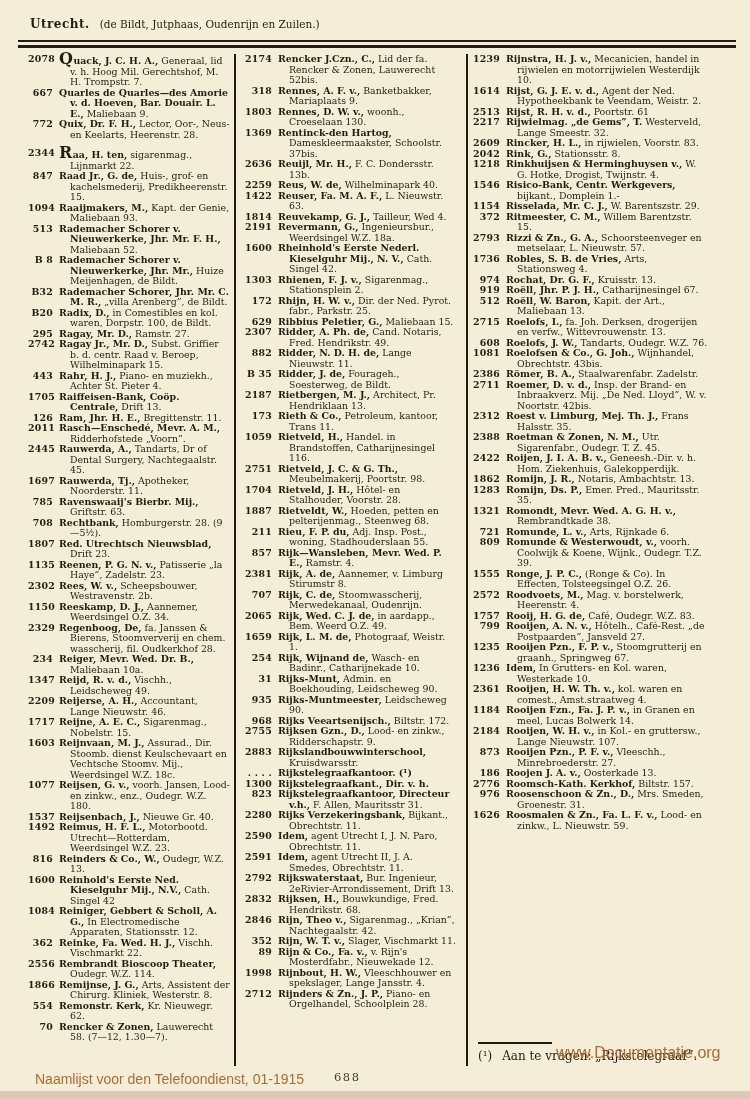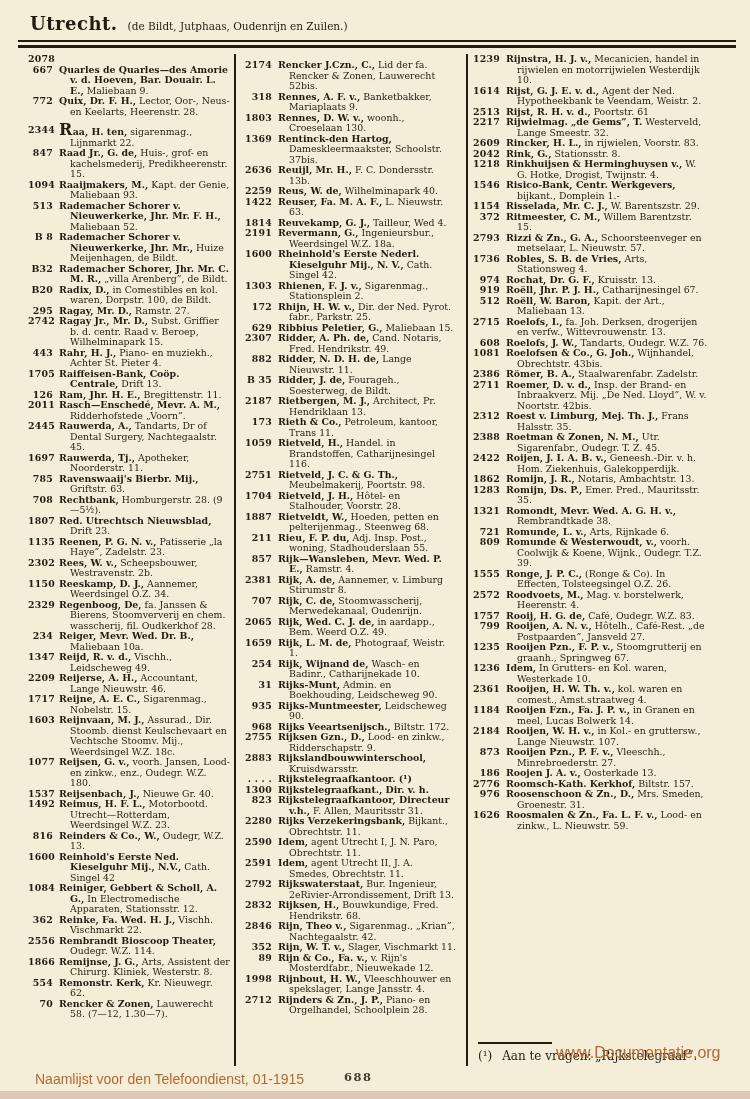--- a/index.html
+++ b/index.html
@@ -10,53 +10,53 @@
   }
   html,body{margin:0;padding:0;}
   body{
     width:750px;height:1099px;position:relative;overflow:hidden;
     background:var(--bg);
     color:var(--ink);
     font-family:"DejaVu Serif", serif;
   }
   .scan-page{position:absolute;inset:0;}
   .header{position:absolute;left:30px;top:13px;white-space:nowrap;}
-  .city{font-size:18px;font-weight:bold;letter-spacing:.5px;}
+  .city{font-size:12px;font-weight:bold;letter-spacing:.5px;}
   .sub{font-size:10.5px;font-weight:normal;margin-left:10px;}
   .double-rule{
     position:absolute;left:18px;right:14px;top:40px;height:3px;
     border-top:2px solid var(--ink);
     border-bottom:3px solid var(--ink);
   }
   .columns{position:absolute;top:54px;left:28px;width:700px;display:flex;align-items:flex-start;}
   .col{font-size:9.4px;line-height:10.5px;}
   .col-a{width:202px;}
-  .col-b{width:214px;margin-top:6px;}
+  .col-b{width:214px;}
   .col-c{width:238px;}
   .vdiv{width:2px;background:var(--ink);height:1012px;flex:none;}
   .vd1{margin-left:4px;margin-right:6px;}
   .vd2{margin-left:10px;margin-right:2px;}
   .entry{display:flex;}
   .entry.gap{margin-top:8px;}
   .num{flex:none;width:30px;text-align:right;font-weight:bold;margin-right:6px;letter-spacing:.2px;}
   .col-a .num{width:25px;}
   .body{flex:1;padding-left:11px;text-indent:-11px;}
   .nm{font-weight:bold;}
   .dropcap{font-size:16px;font-weight:bold;line-height:9px;letter-spacing:.5px;}
   .footnote{position:absolute;left:478px;top:1042px;width:250px;font-size:12px;line-height:11px;}
   .fn-rule{width:74px;border-top:2px solid var(--ink);margin-bottom:7px;}
   .fn-line{white-space:nowrap;}
   .fn-mark{margin-right:10px;}
   .footer-left{
     position:absolute;left:35px;top:1071px;
     font-family:"Liberation Sans", sans-serif;font-size:14px;color:var(--accent);
   }
   .page-num{
-    position:absolute;left:344px;top:1070px;
-    font-size:11.5px;color:var(--pagenum);letter-spacing:1.5px;font-weight:bold;
+    position:absolute;left:334px;top:1070px;
+    font-size:11.5px;color:var(--pagenum);letter-spacing:1.5px;
   }
   .footer-right{
     position:absolute;left:556px;top:1044px;
     font-family:"Liberation Sans", sans-serif;font-size:16px;color:var(--accent);
   }
   .bottom-strip{position:absolute;left:0;right:0;bottom:0;height:8px;background:#dcc9b8;}
 </style>
 </head>
 <body>
 
@@ -65,20 +65,21 @@
   <div class="header">
     <span class="city">Utrecht.</span><span class="sub">(de Bildt, Jutphaas, Oudenrijn en Zuilen.)</span>
   </div>
 
   <div class="double-rule"></div>
 
   <div class="columns">
     <div class="col col-a">
         <div class="entry">
           <span class="num">2078</span>
+          <span class="body"><span class="nm"><span class="dropcap">Q</span>uack, J. C. H. A.,</span> Generaal, lid v. h. Hoog Mil. Gerechtshof, M. H. Trompstr. 7.</span>
         </div>
         <div class="entry">
           <span class="num">667</span>
           <span class="body"><span class="nm">Quarles de Quarles—des Amorie v. d. Hoeven, Bar. Douair. L. E.,</span> Maliebaan 9.</span>
         </div>
         <div class="entry">
           <span class="num">772</span>
           <span class="body"><span class="nm">Quix, Dr. F. H.,</span> Lector, Oor-, Neus- en Keelarts, Heerenstr. 28.</span>
         </div>
         <div class="entry gap">

